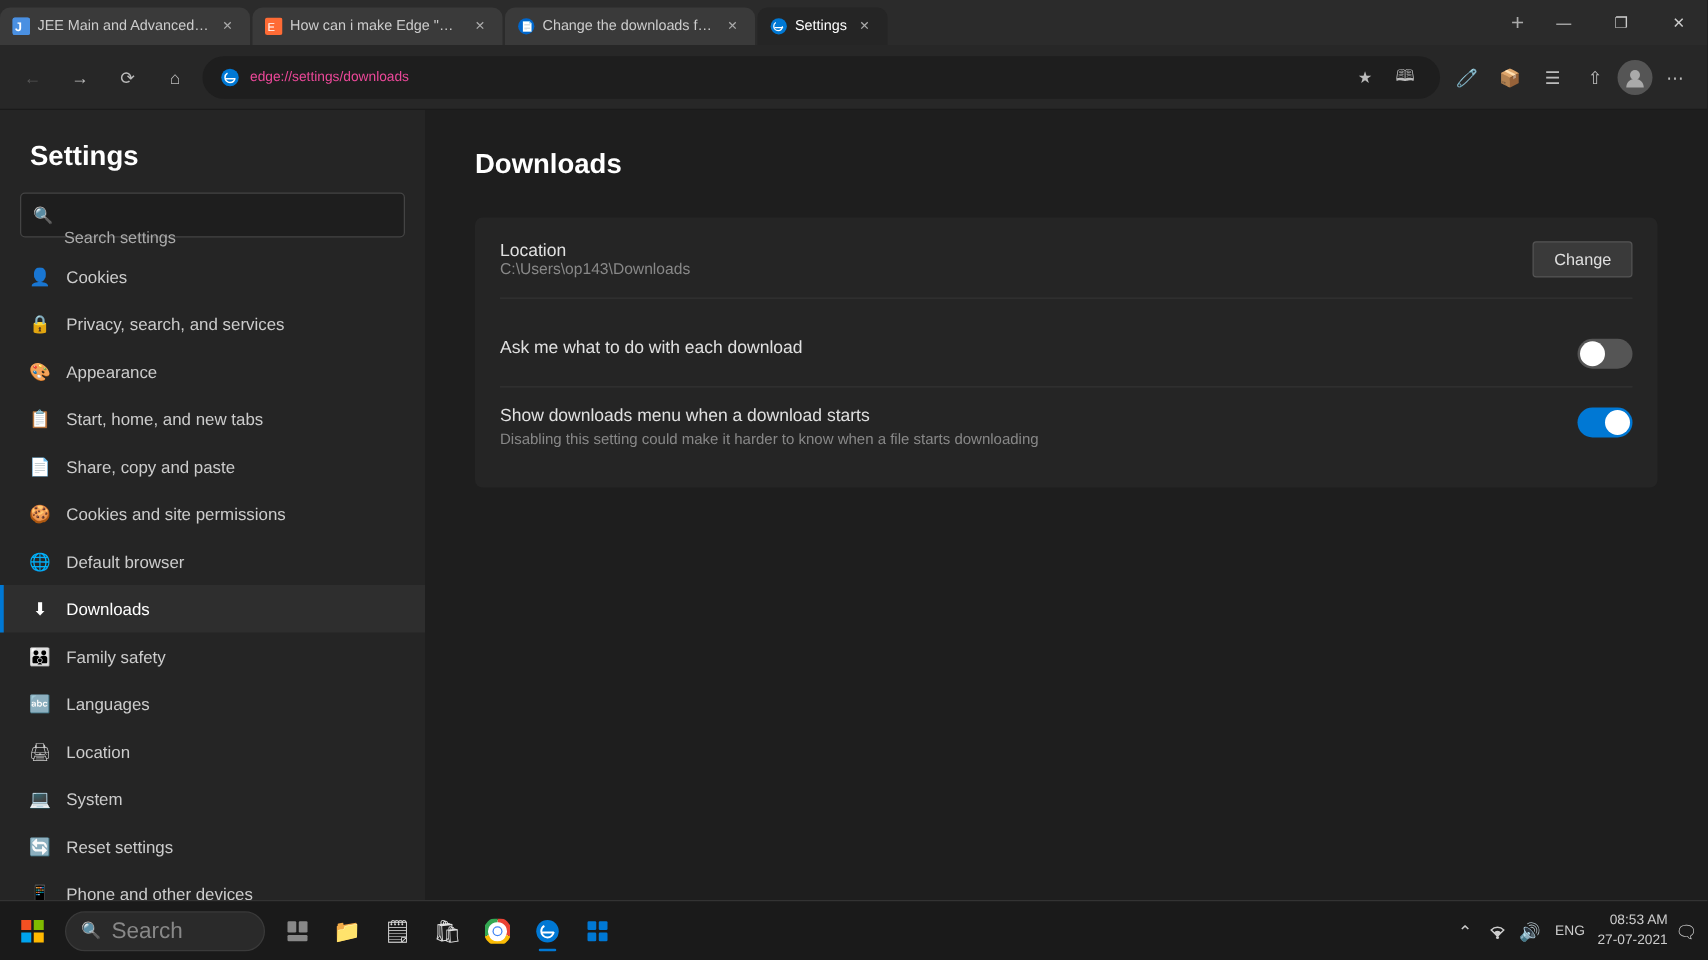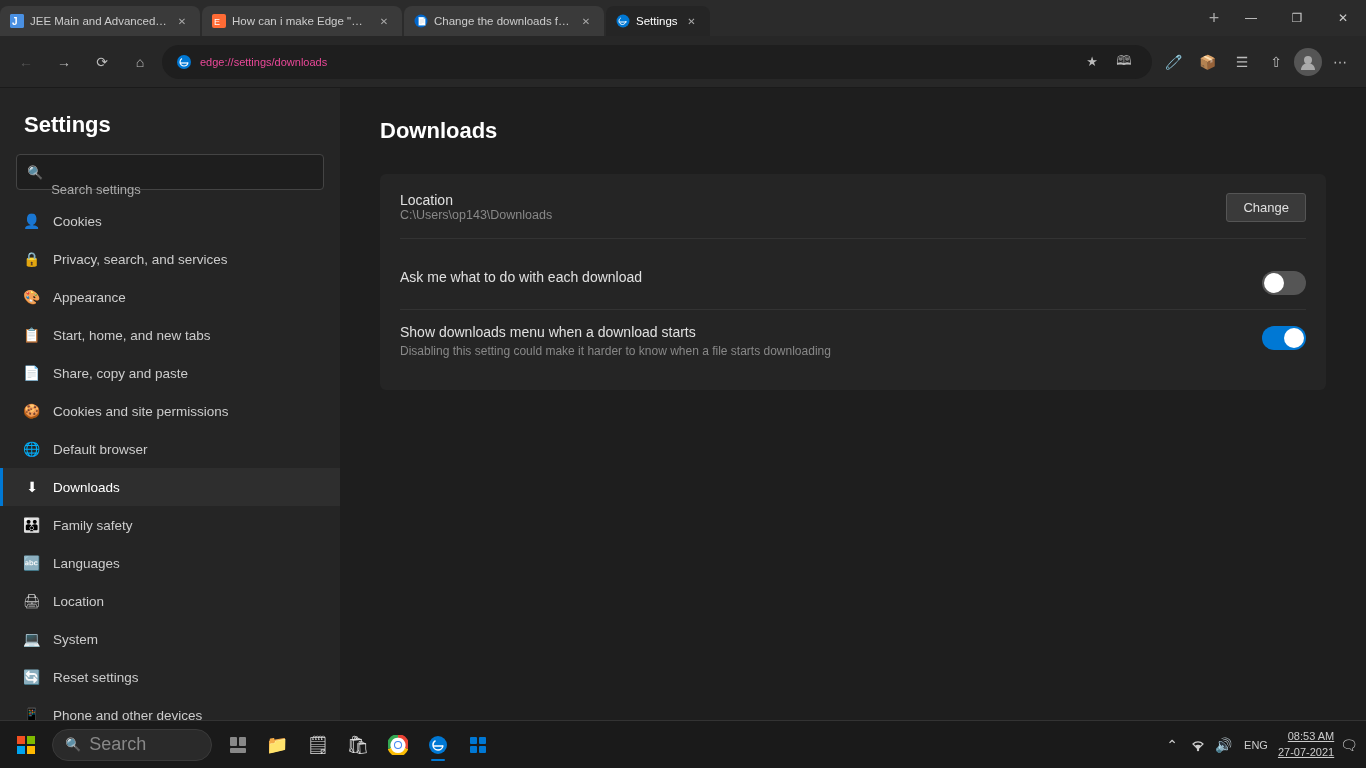--- a/index.html
+++ b/index.html
@@ -422,21 +422,20 @@
       height: 20px;
       display: flex;
       align-items: center;
       justify-content: center;
     }
     .clock {
       text-align: right;
       font-size: 11px;
       color: #ccc;
       line-height: 1.4;
-      text-decoration: underline;
     }
     .notification-icon {
       font-size: 14px;
       color: #ccc;
       cursor: pointer;
     }
   </style>
 </head>
 <body>
 

